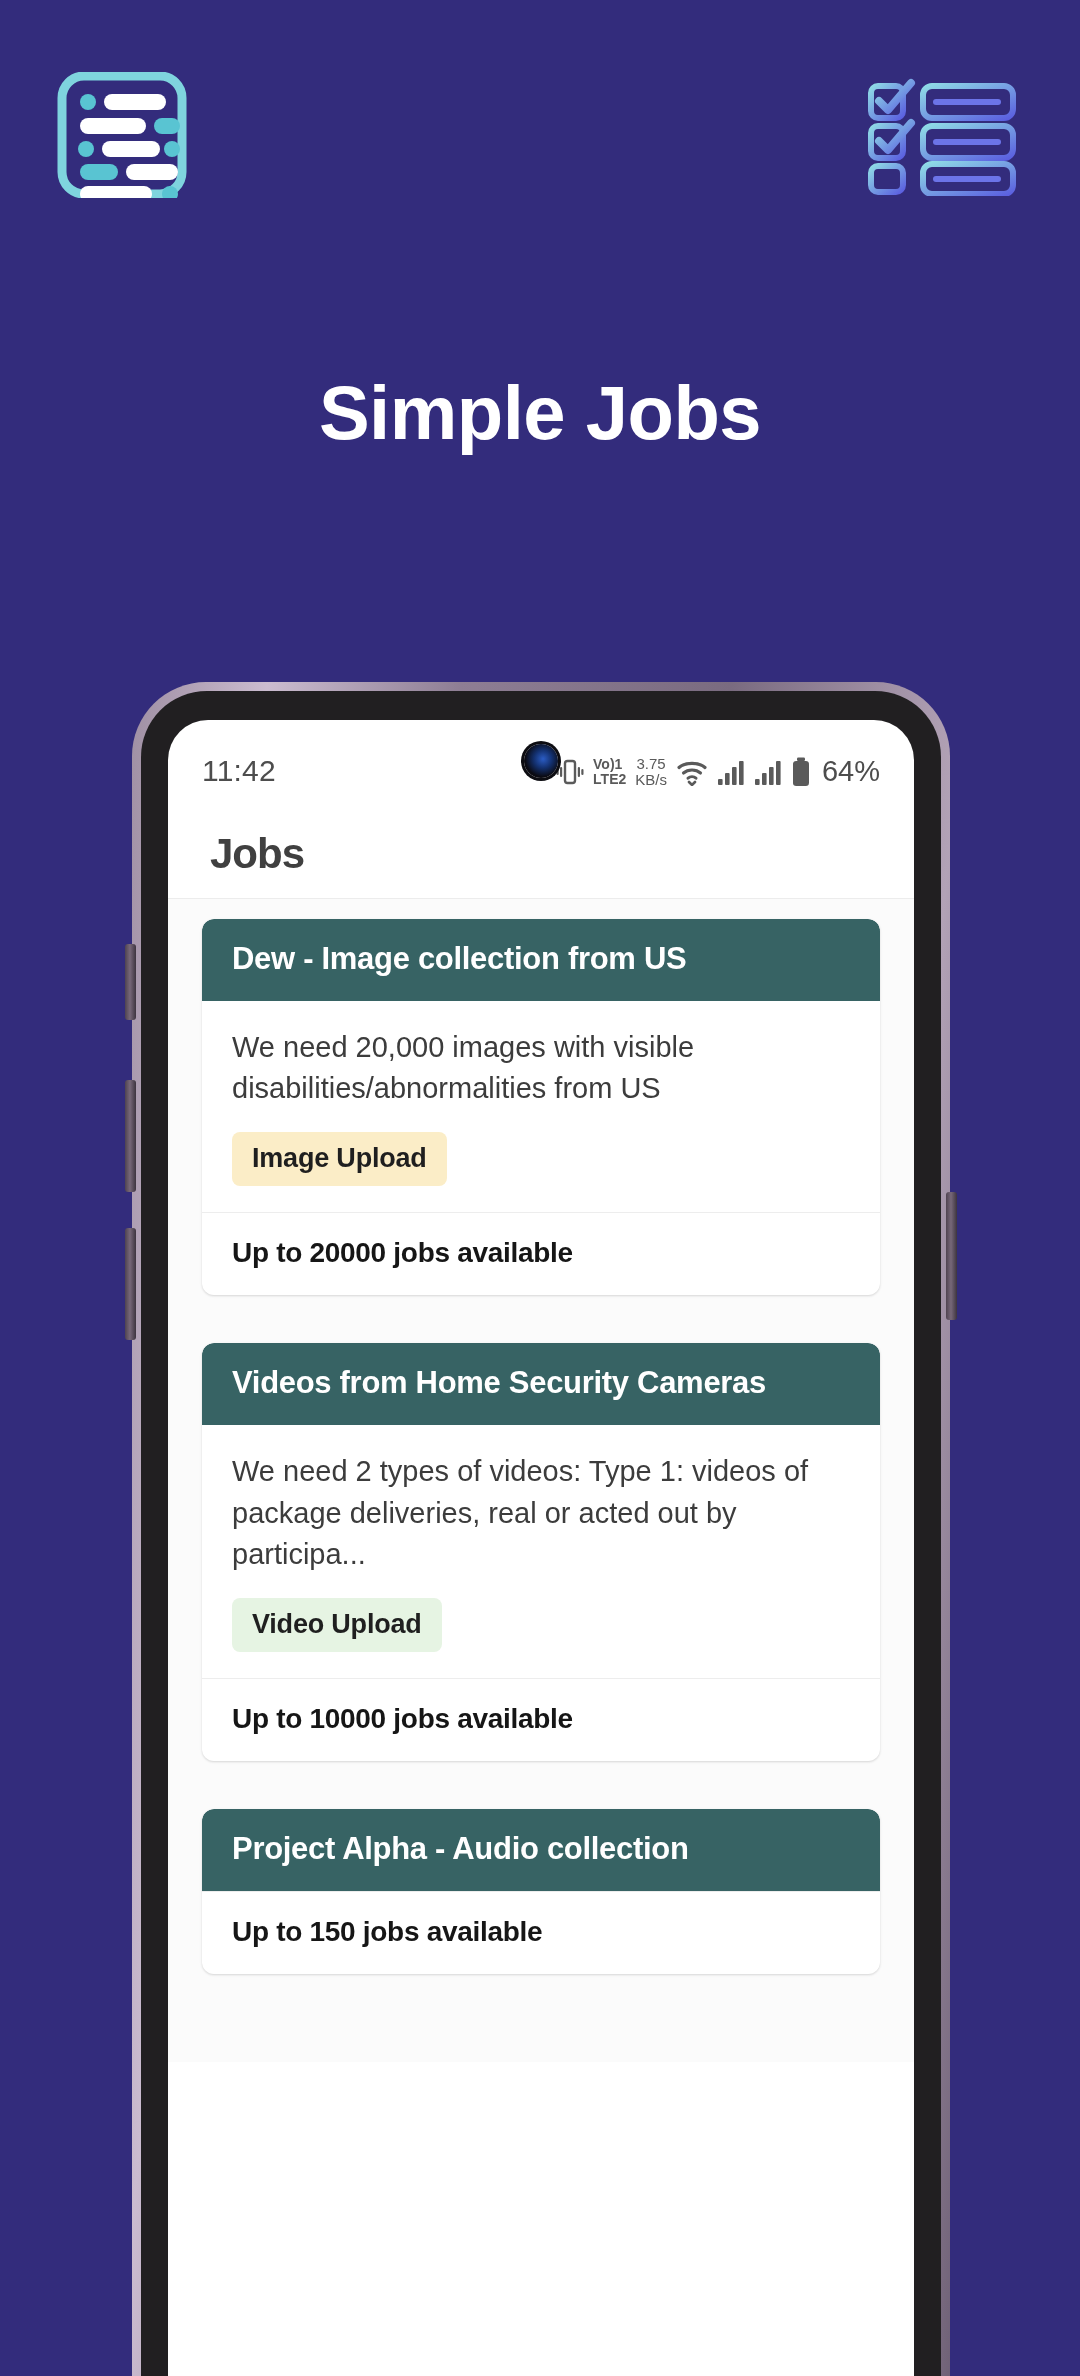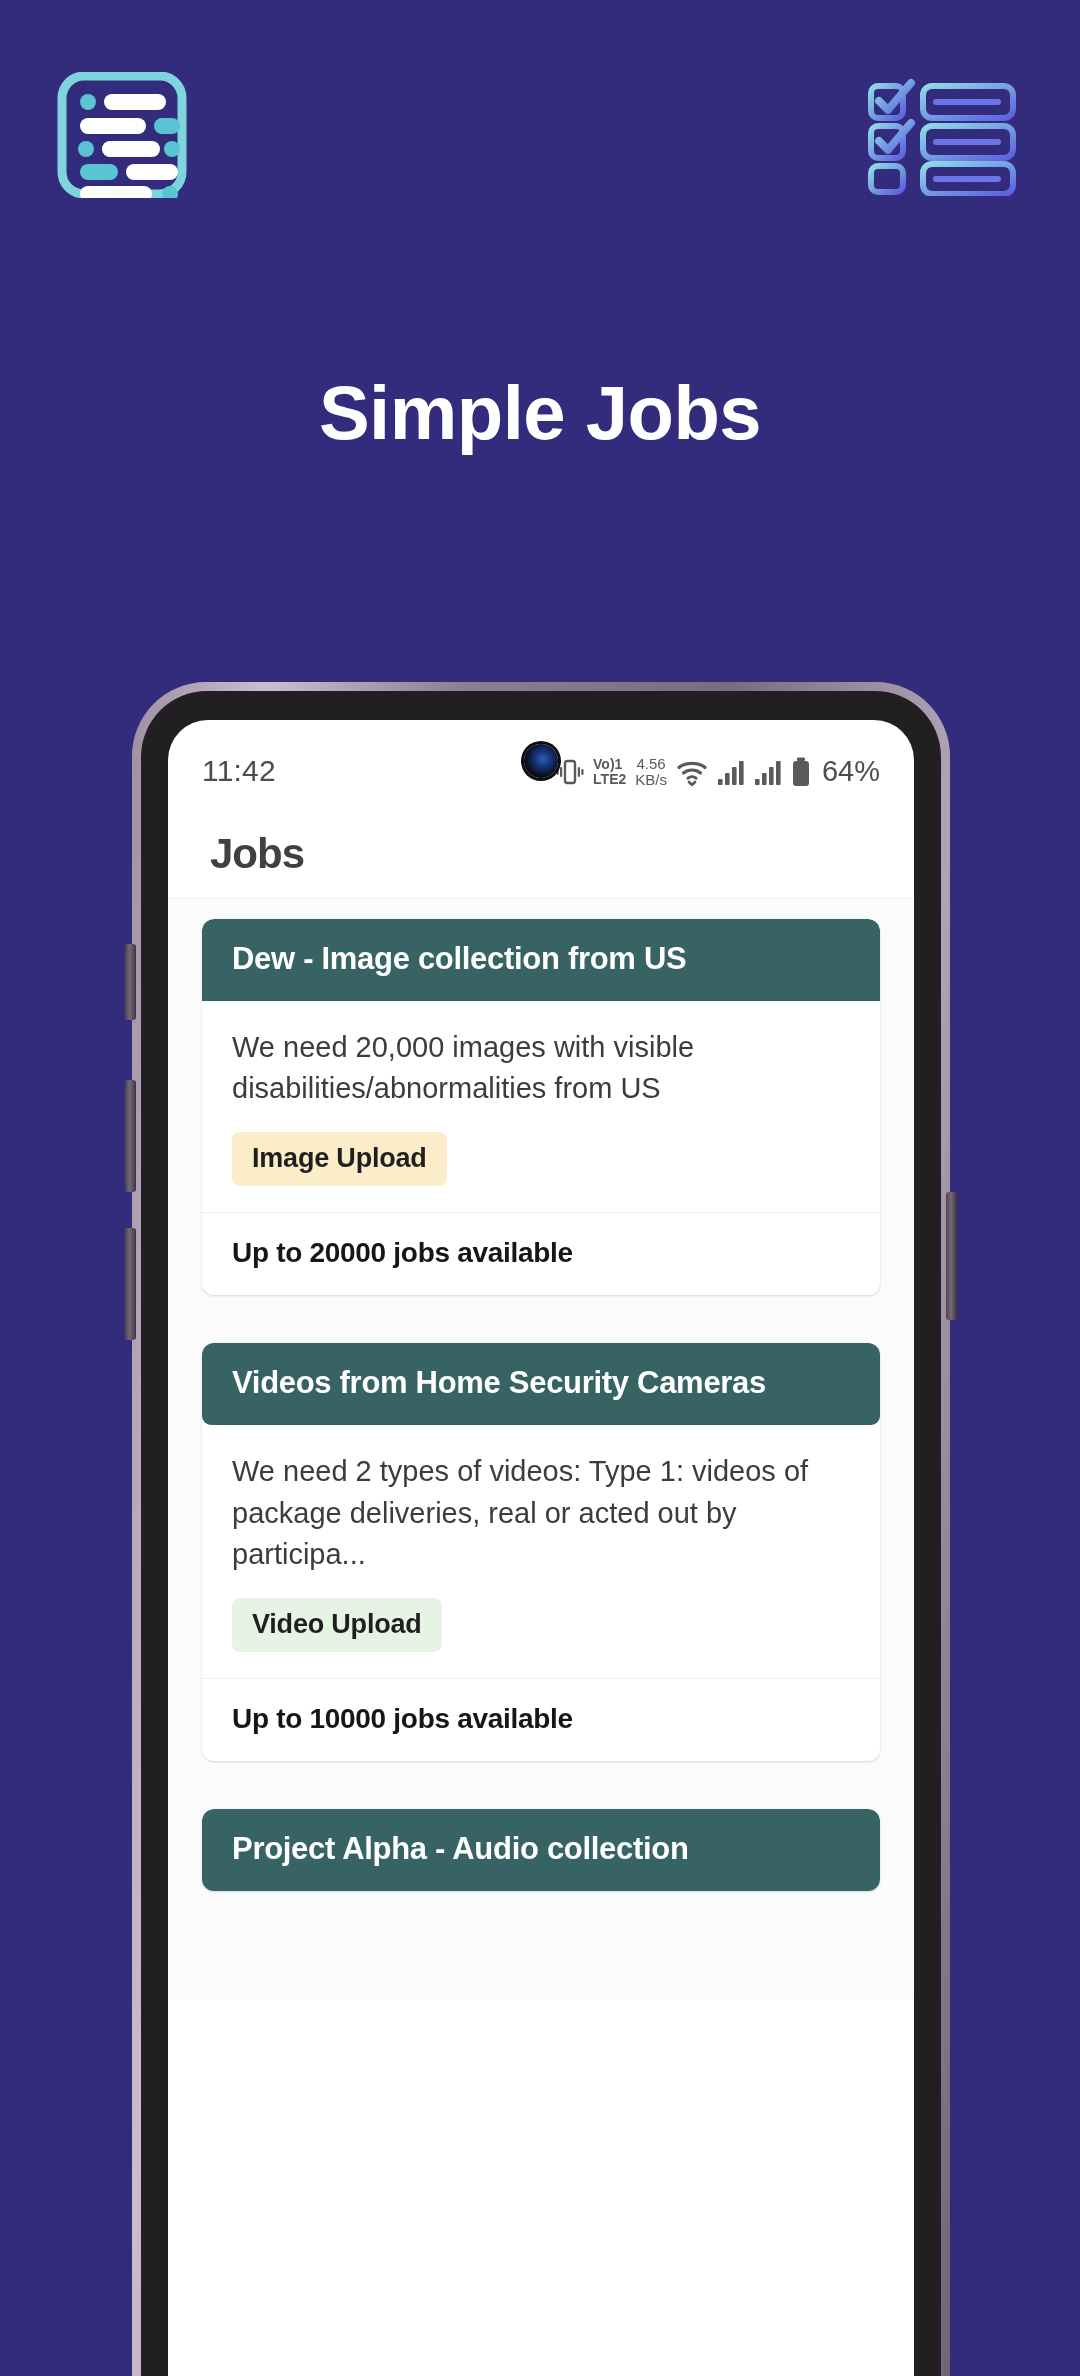--- a/index.html
+++ b/index.html
@@ -250,21 +250,21 @@
             <rect x="21.8" y="10" width="2.2" height="10" rx="1.1" fill="#5a5a5a"></rect>
             <rect x="25.3" y="12" width="2.2" height="6" rx="1.1" fill="#5a5a5a"></rect>
           </svg>
 
           <div class="volte">
             <span>Vo)1</span>
             <span>LTE2</span>
           </div>
 
           <div class="netspeed">
-            <span>4.56</span>
+            <span>3.75</span>
             <span>KB/s</span>
           </div>
 
           <svg width="32" height="28" viewBox="0 0 32 28">
             <path d="M3 9.5 C9 4, 23 4, 29 9.5" fill="none" stroke="#5a5a5a" stroke-width="3.1" stroke-linecap="round"></path>
             <path d="M7.5 15 C12 11, 20 11, 24.5 15" fill="none" stroke="#5a5a5a" stroke-width="3.1" stroke-linecap="round"></path>
             <path d="M12 20.2 C14.3 18.3, 17.7 18.3, 20 20.2" fill="none" stroke="#5a5a5a" stroke-width="3" stroke-linecap="round"></path>
             <path d="M13 24 L16 27 L19 24" fill="none" stroke="#5a5a5a" stroke-width="2.6" stroke-linecap="round"></path>
           </svg>
 
@@ -302,32 +302,33 @@
             <div class="title">Dew - Image collection from US</div>
           </div>
           <div class="job-card-body">
             <div class="job-desc">We need 20,000 images with visible disabilities/abnormalities from US</div>
             <span class="badge" style="background: rgb(251, 237, 199);">Image Upload</span>
           </div>
           <div class="job-card-footer">Up to 20000 jobs available</div>
         </div>
 
         <div class="job-card">
-          <div class="job-card-header" style="background: rgb(55, 99, 100); border-radius: 9px;">
+          <div class="job-card-header" style="background: rgb(55, 99, 100);">
             <div class="title">Videos from Home Security Cameras</div>
           </div>
           <div class="job-card-body">
             <div class="job-desc">We need 2 types of videos:  Type 1: videos of package deliveries, real or acted out by participa...</div>
             <span class="badge" style="background: rgb(230, 244, 227);">Video Upload</span>
           </div>
           <div class="job-card-footer">Up to 10000 jobs available</div>
         </div>
 
         <div class="job-card">
           <div class="job-card-header" style="background: rgb(55, 99, 100);">
             <div class="title">Project Alpha - Audio collection</div>
           </div>
+          <div class="job-card-footer">Up to 150 jobs available</div>
         </div>
 
       </div>
     </div>
   </div>
 </div>
 
 </body></html>

